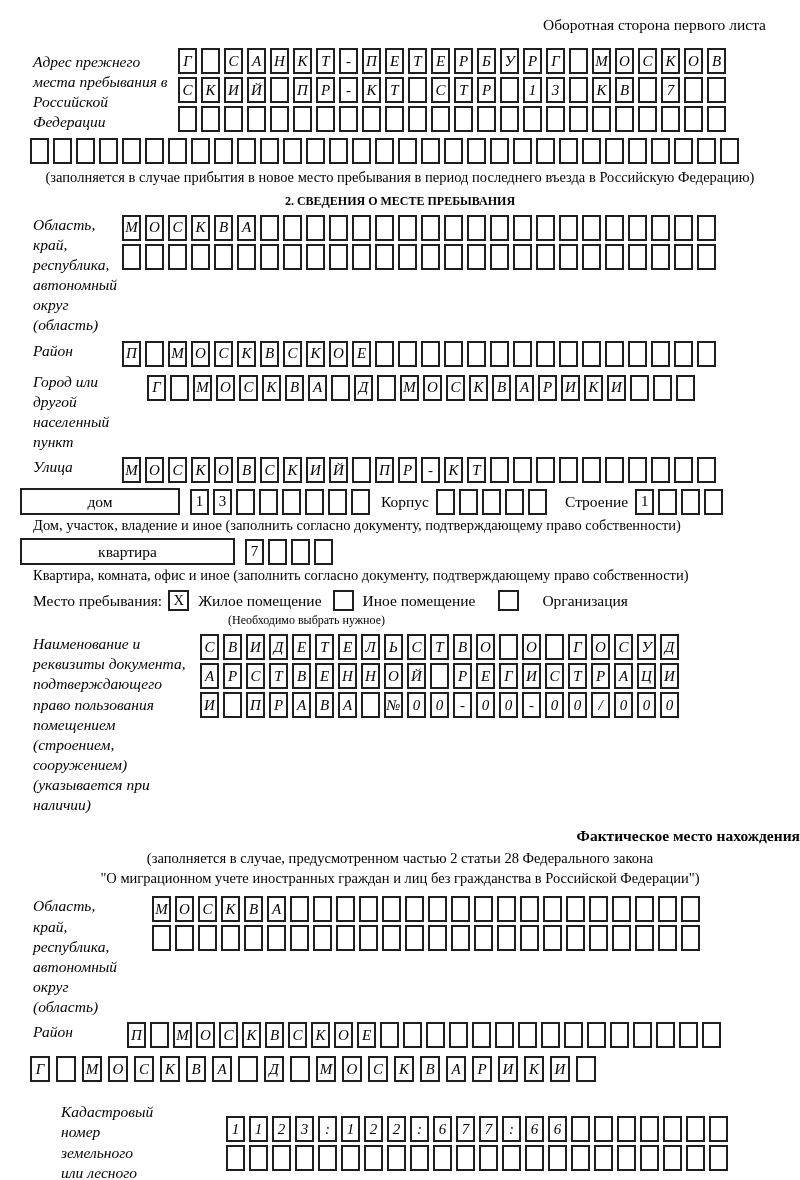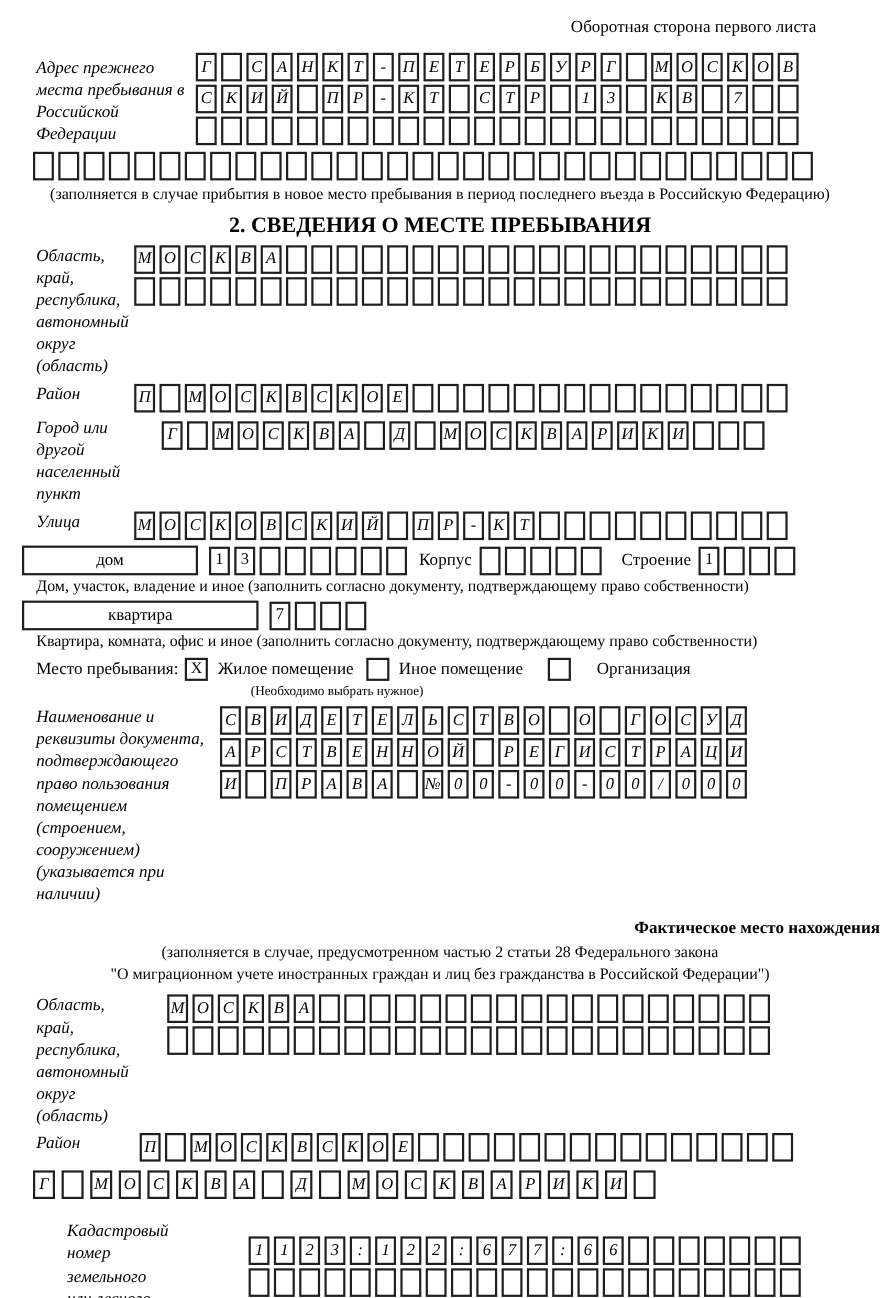--- a/index.html
+++ b/index.html
@@ -1,41 +1,41 @@
 <!DOCTYPE html>
 <html lang="ru"><head>
 <meta charset="utf-8">
 <style>
   html,body{margin:0;padding:0;}
   body{
     width:800px;height:1180px;overflow:hidden;background:#ffffff;color:#000;
     font-family:"Liberation Serif","DejaVu Serif",serif;
   }
-  .hdr-note{ text-align:right; padding:16px 58px 0 0; font-size:15.5px; }
+  .hdr-note{ text-align:right; padding:16px 34px 0 0; font-size:15.5px; }
 
   .field{ display:flex; align-items:flex-start; margin-bottom:5px;font-style:italic; }
   .lbl{ flex:none; box-sizing:border-box; padding-left:33px; font-size:15.5px; line-height:1.3; }
   .w-addr{ width:178px; padding-top:4px;}
   .w-std{ width:122px; }
   .w-doc{ width:200px; }
 
   .rows{ display:flex; flex-direction:column; gap:3px; }
   .cellrow{ display:flex; white-space:nowrap; }
   .cell{
     flex:none; width:19px; height:26px; box-sizing:border-box;
     border:2px solid #1f1f1f; margin-right:4px;
     display:flex; align-items:center; justify-content:center; font-size:15px;
   }
   .cellrow.wide .cell{ width:20px; margin-right:6px; }
 
   .ml5{margin-left:5px;} .ml25{margin-left:25px;} .ml30{margin-left:30px;} .ml76{margin-left:76px;}
 
   .note{ font-size:14.5px; line-height:1.25; }
   .center{ text-align:center; }
-  .sec-title{ font-weight:bold; font-size:20px; text-align:center; margin:8px 0 6px 0; }
+  .sec-title{ font-weight:bold; font-size:12px; text-align:center; margin:8px 0 6px 0; }
   .sub-title{ font-weight:bold; font-size:15.5px; text-align:right; margin:12px 0 4px 0; }
 
   .overflow-row{ margin:3px 0 4px 30px; }
 
   .dom-row{ display:flex; align-items:center; margin:4px 0 2px 20px; white-space:nowrap; }
   .namedbox{
     flex:none; border:2px solid #1f1f1f; height:27px; box-sizing:border-box;
     display:flex; align-items:center; justify-content:center; font-size:15.5px;
   }
   .dom-box{ width:160px; margin-right:10px; }

